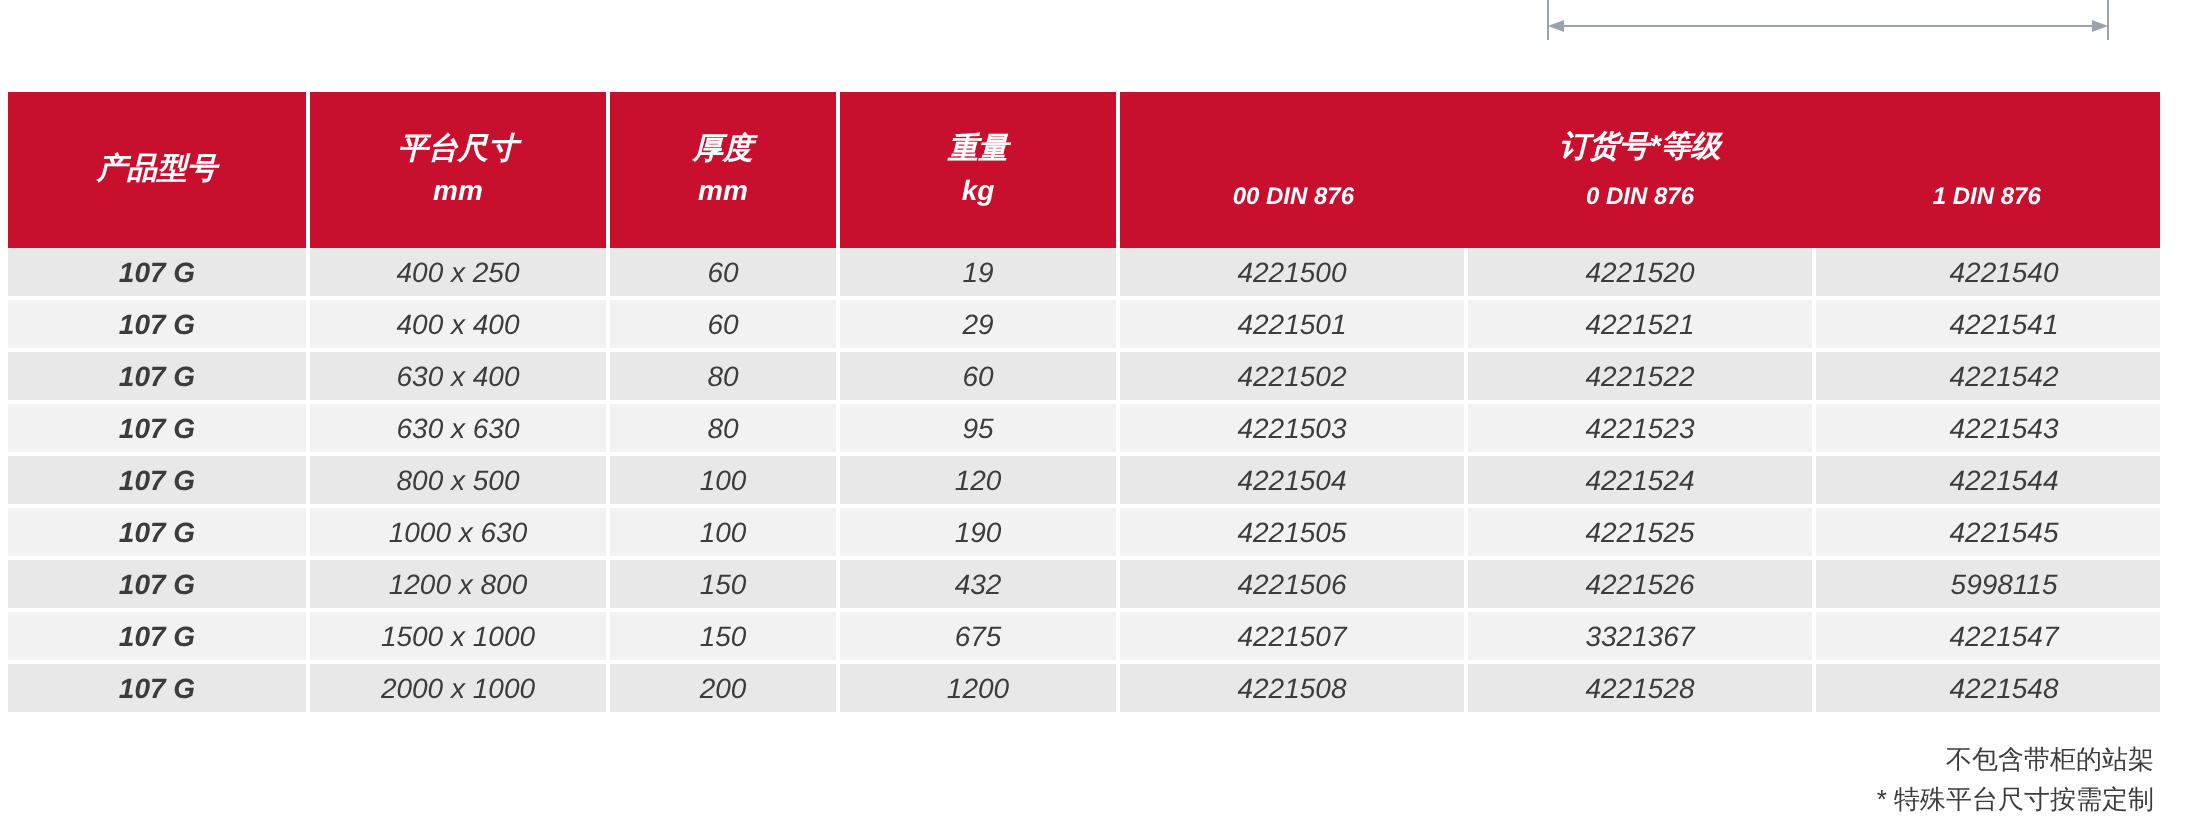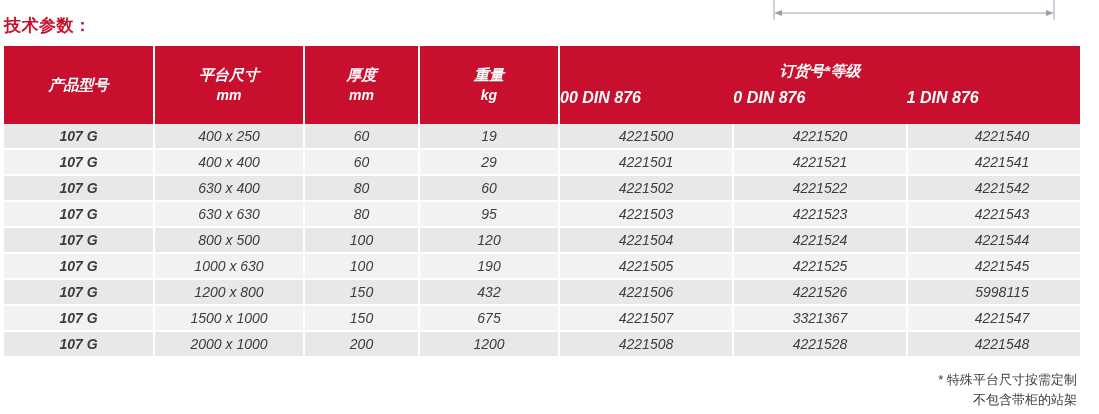--- a/index.html
+++ b/index.html
@@ -85,23 +85,23 @@
     border-right: 2px solid #ffffff;
     text-align: center;
     padding: 0;
   }
   .order-sub {
     display: flex;
     width: 100%;
   }
   .order-sub > div {
     flex: 1 1 0;
-    font-size: 16px;
-    font-weight: bold;
-    text-align: left;
+    font-size: 12px;
+    font-weight: bold;
+    text-align: center;
     padding-top: 2px;
   }
 
   tbody td {
     height: 24px;
     text-align: center;
     font-size: 14px;
     color: #3c3c3c;
     border-right: 2px solid #ffffff;
     border-bottom: 2px solid #ffffff;
@@ -120,21 +120,20 @@
     color: #3c3c3c;
     line-height: 1.5;
   }
   .footnotes div { white-space: nowrap; }
 </style>
 </head>
 <body>
 
 <div class="page">
 
-  <div class="title">技术参数：</div>
 
   <svg class="dim-arrow" viewBox="0 0 288 22" xmlns="http://www.w3.org/2000/svg">
     <line x1="4" y1="0" x2="4" y2="20" stroke="#9aa3ab" stroke-width="1"></line>
     <line x1="284" y1="0" x2="284" y2="20" stroke="#9aa3ab" stroke-width="1"></line>
     <line x1="6" y1="13" x2="282" y2="13" stroke="#9aa3ab" stroke-width="1"></line>
     <polygon points="4,13 12,10 12,16" fill="#9aa3ab"></polygon>
     <polygon points="284,13 276,10 276,16" fill="#9aa3ab"></polygon>
   </svg>
 
   <table class="tbl">
@@ -252,17 +251,17 @@
         <td>200</td>
         <td>1200</td>
         <td>4221508</td>
         <td>4221528</td>
         <td>4221548</td>
       </tr>
     </tbody>
   </table>
 
   <div class="footnotes">
+    <div>不包含带柜的站架</div>
     <div>* 特殊平台尺寸按需定制</div>
-    <div>不包含带柜的站架</div>
   </div>
 
 </div>
 
 </body></html>

